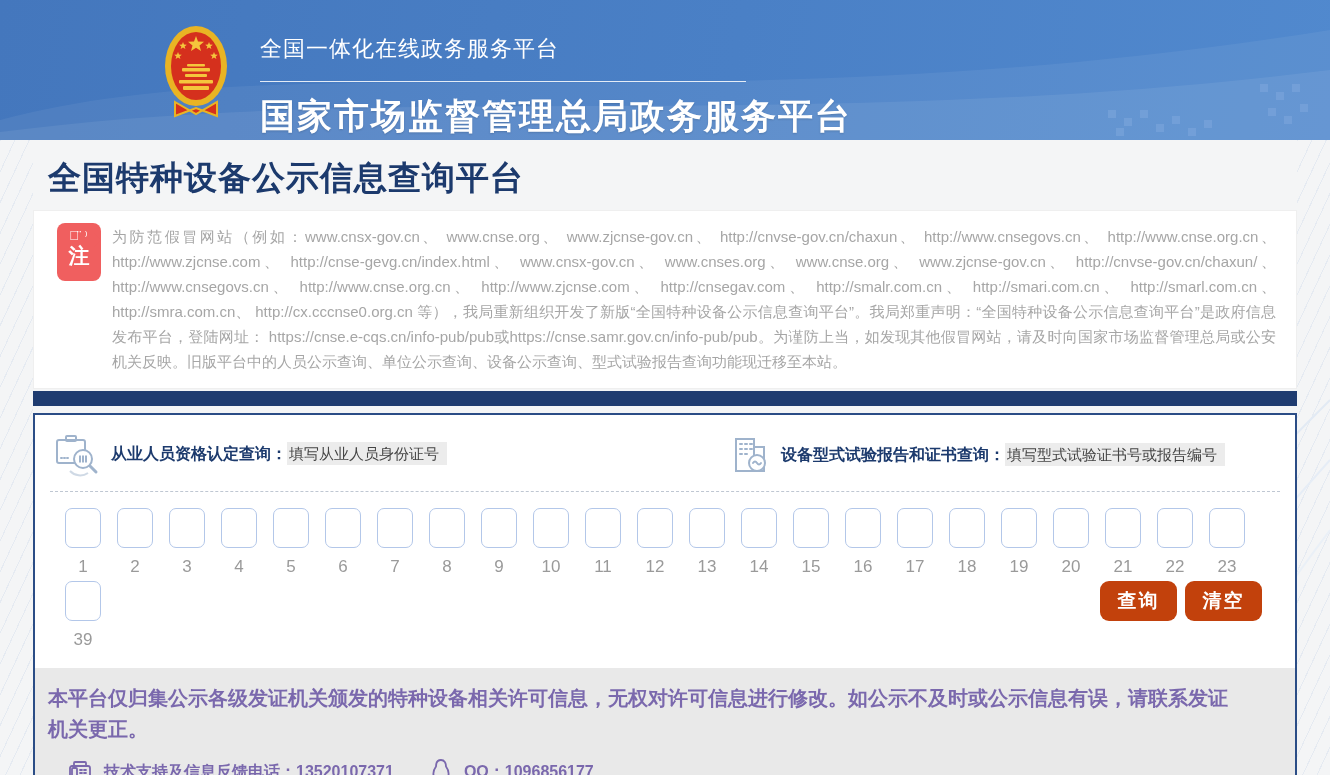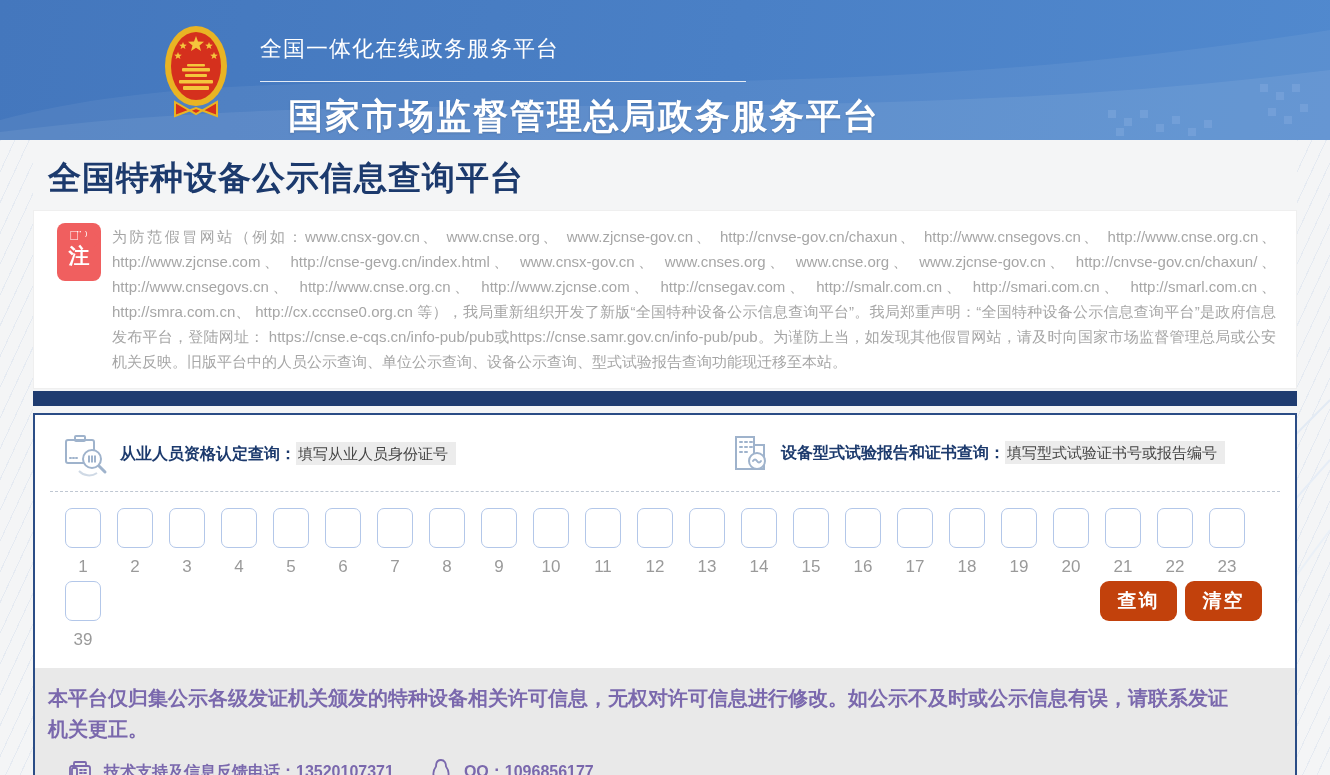--- a/index.html
+++ b/index.html
@@ -17,21 +17,21 @@
   
   .header { position:relative; height:140px; z-index:1; overflow:hidden;
     background:linear-gradient(100deg,#4477bd 0%,#4a80c6 55%,#5189ce 100%); }
   .header .wave { position:absolute; left:0; bottom:0; }
   .pixel-deco { position:absolute; right:20px; bottom:0; }
   .emblem { position:absolute; left:163px; top:22px; }
   .header-text { position:absolute; left:260px; top:34px; color:#fff; }
   .platform-label { font-size:22px; letter-spacing:1px; padding-bottom:17px;
     border-bottom:1px solid rgba(255,255,255,.85); width:486px; }
   .site-title { margin-top:11px; font-size:35px; font-weight:bold; letter-spacing:2px;
-    text-shadow:0 1px 2px rgba(0,0,0,.15);margin-left:28px; }
+    text-shadow:0 1px 2px rgba(0,0,0,.15); }
 
   
   .page-title { position:relative; z-index:1; padding:16px 0 0 48px; height:70px;
     font-size:33px; font-weight:bold; color:#1c3a6d; letter-spacing:1px; }
 
   
   .notice { position:relative; z-index:1; margin:0 33px; background:#fff;
     border:1px solid #efefef; padding:13px 20px 14px 78px; min-height:158px; }
   .notice-badge { position:absolute; left:23px; top:12px; width:44px; height:58px;
     background:#f05f5f; border-radius:8px; color:#fff; text-align:center; }
@@ -40,21 +40,21 @@
   .notice-badge .face { display:block; margin-top:6px; line-height:14px; font-size:13px; letter-spacing:1px; }
   .notice-badge .zhu { display:block; font-size:21px; font-weight:bold; line-height:26px; }
   .notice-text { color:#a6a6a6; font-size:15px; line-height:25px; text-align:justify; }
 
   
   .navy-bar { position:relative; z-index:1; margin:2px 33px 0; height:15px; background:#1f3c70; }
 
   
   .panel { position:relative; z-index:1; margin:7px 33px 0; background:#fff;
     border:2px solid #2b4d86; }
-  .query-top { display:flex; align-items:flex-start; padding:16px 0 10px 27px; }
+  .query-top { display:flex; align-items:flex-end; padding:16px 0 10px 18px; }
   .q-group { display:flex; align-items:center; }
   .q-group.right { margin-left:auto; margin-right:70px; }
   .q-icon { flex:0 0 auto; margin-right:10px; }
   .q-lines .q-line { margin:3px 0; white-space:nowrap; }
   .q-label { font-size:16px; font-weight:bold; color:#1c3a6d; }
   .q-hint { font-size:15px; color:#444; background:#ececec; padding:3px 8px 3px 2px; }
   .dashed-divider { margin:4px 15px 0; border-top:1px dashed #bfc7d2; }
 
   .boxes-row1 { display:flex; gap:16px; padding:16px 30px 0 30px; }
   .box-cell { width:36px; }

